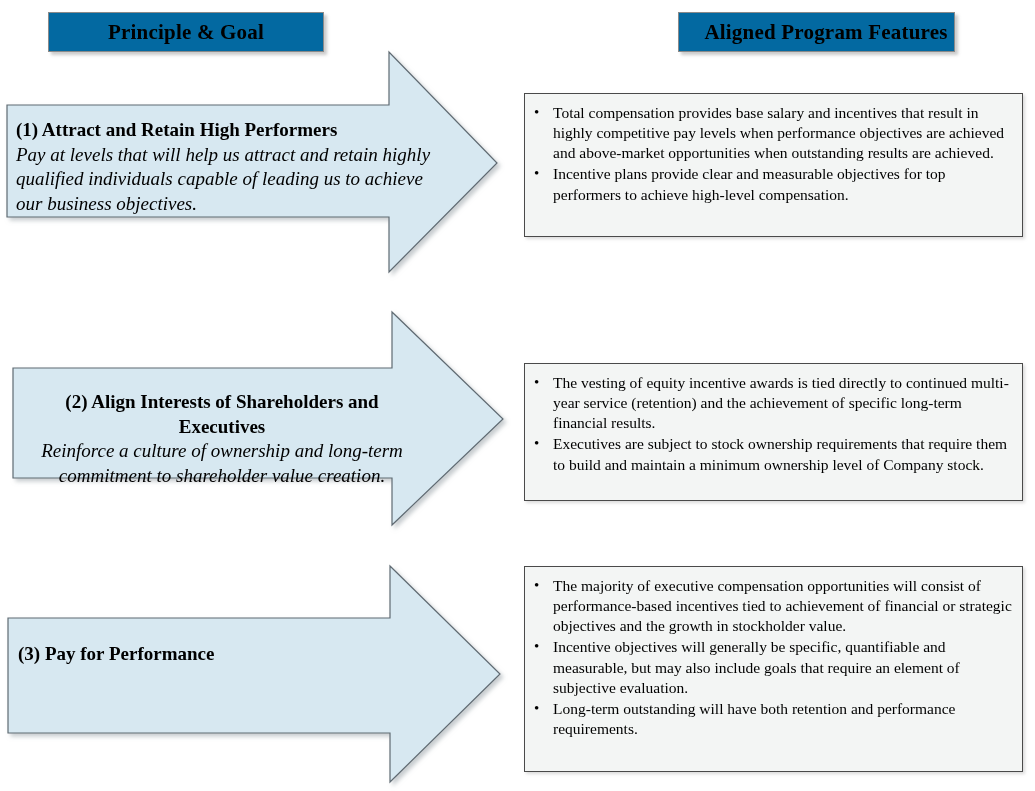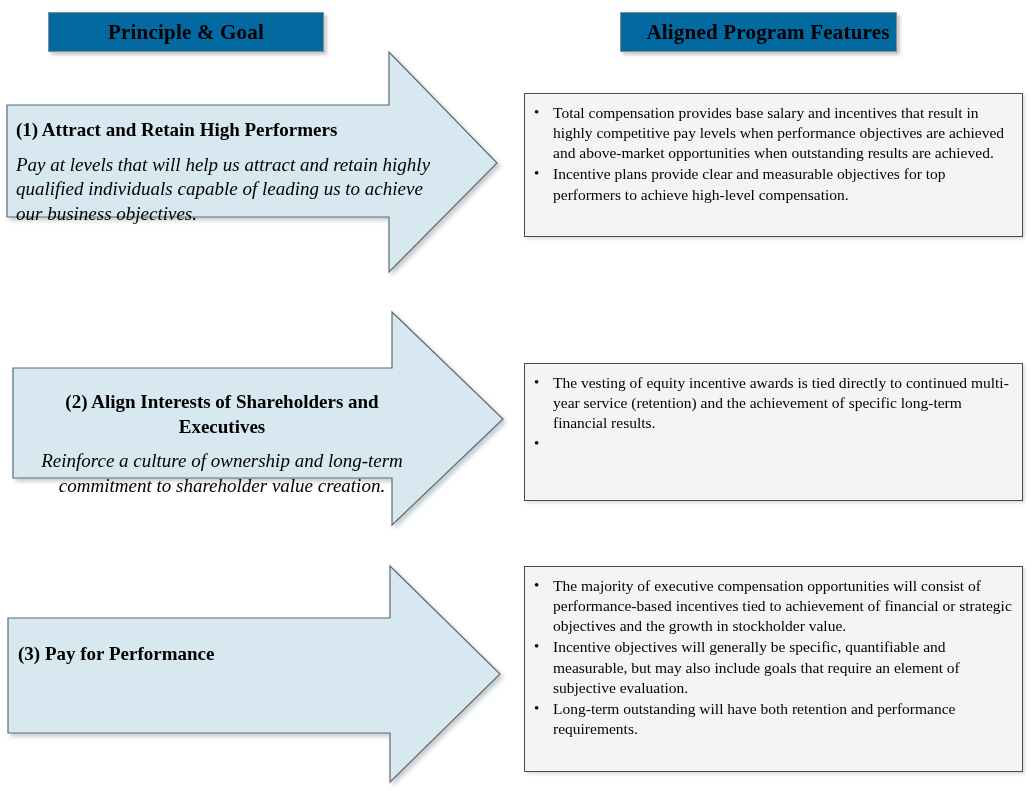--- a/index.html
+++ b/index.html
@@ -24,21 +24,21 @@
     border: 1px solid #8a8a8a;
     box-shadow: 3px 3px 3px rgba(140,140,140,0.45);
     display: flex;
     align-items: center;
     justify-content: center;
     font-weight: bold;
     font-size: 21px;
     letter-spacing: 0.2px;
   }
   #header-principle { left: 48px;  top: 12px; width: 276px; height: 40px; }
-  #header-features  { left: 620px; top: 12px; width: 277px; height: 40px; padding-left: 19px; }
+  #header-features  { left: 678px; top: 12px; width: 277px; height: 40px; padding-left: 19px; }
 
   
   .arrow-wrap {
     position: absolute;
   }
   .arrow-wrap svg {
     display: block;
     position: absolute;
     left: 0;
     top: 0;
@@ -49,21 +49,20 @@
     font-size: 19px;
     line-height: 1.30;
   }
   .arrow-title {
     font-weight: bold;
     display: block;
   }
   .arrow-desc {
     font-style: italic;
     display: block;
-    margin-top: 10px;
   }
 
   
   .feature-box {
     position: absolute;
     box-sizing: border-box;
     background: #f3f5f4;
     border: 1px solid #4a4a4a;
     box-shadow: 2px 2px 3px rgba(165,165,165,0.40);
   }
@@ -138,20 +137,21 @@
 </div>
 
 <div class="feature-box" id="feature-box-2" style="left:524px; top:363px; width:499px; height:138px; padding:9px 10px 8px 0;">
   <ul class="feature-list">
     <li class="feature-item">
       <span class="bullet">•</span>
       <span>The vesting of equity incentive awards is tied directly to continued multi-year service (retention) and the achievement of specific long-term financial results.</span>
     </li>
     <li class="feature-item">
       <span class="bullet">•</span>
+      <span>Executives are subject to stock ownership requirements that require them to build and maintain a minimum ownership level of Company stock.</span>
     </li>
   </ul>
 </div>
 
 <div class="arrow-wrap" id="arrow-3" style="left:0px; top:555px; width:515px; height:236px;">
   <svg width="515" height="236" viewBox="0 0 515 236">
     <defs>
       <filter id="shadow3" x="-20%" y="-20%" width="150%" height="150%">
         <feDropShadow dx="3" dy="3" stdDeviation="2" flood-color="#9aa2a8" flood-opacity="0.55"></feDropShadow>
       </filter>

